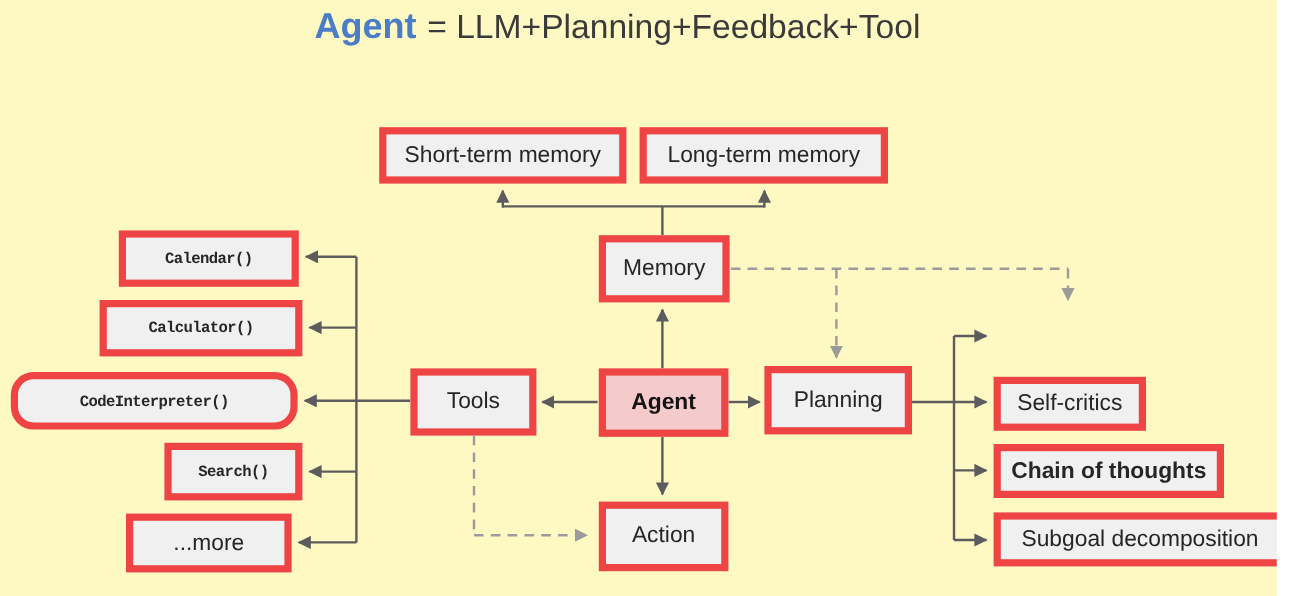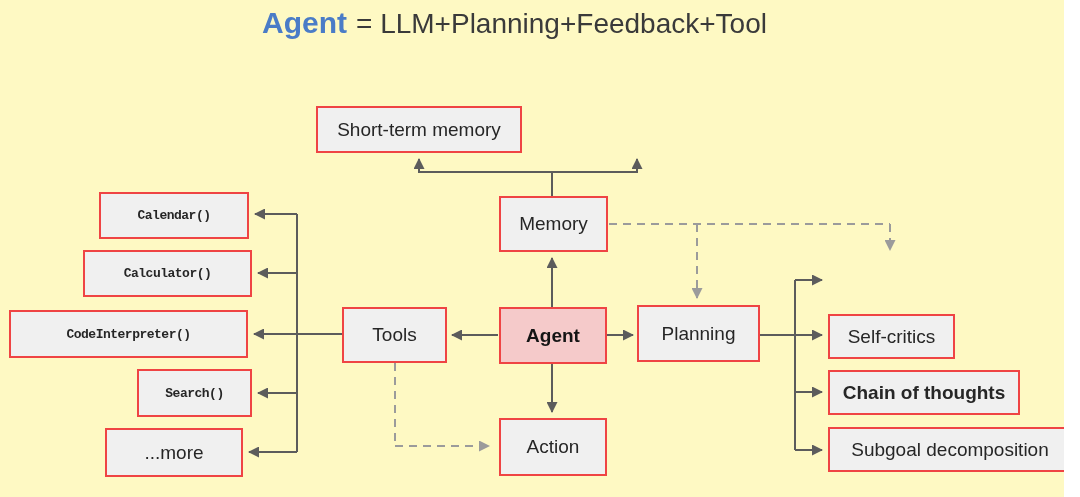--- a/index.html
+++ b/index.html
@@ -8,21 +8,21 @@
     font-family:"Liberation Sans",sans-serif;
   }
   .title{
     position:absolute;left:262px;top:6px;white-space:nowrap;
     font-size:28px;color:#3a3a3a;
   }
   .t-term{color:#4a7cc7;font-weight:bold;font-size:30px;}
   .t-eq{margin-left:9px;}
   .node{
     position:absolute;box-sizing:border-box;
-    background:#f0f0f0;border:2px solid #ef4444;
+    background:#f0f0f0;border:6px solid #ef4444;
     display:flex;align-items:center;justify-content:center;
     font-size:19px;color:#262626;text-align:right;white-space:nowrap;
   }
   .node.code{
     font-family:"Liberation Mono","DejaVu Sans Mono",monospace;
     font-weight:700;font-size:13px;letter-spacing:-0.5px;
   }
   .node.agent{background:#f5caca;font-weight:700;color:#141414;}
   .connectors{position:absolute;left:0;top:0;pointer-events:none;}
 </style>
@@ -71,29 +71,30 @@
     <path d="M795,450 L822,450" stroke="#5c5c5c" stroke-width="2" fill="none" marker-end="url(#ah)"></path>
 
     <path d="M609,224 L890,224" stroke="#9b9b9b" stroke-width="2" fill="none" stroke-dasharray="8 6"></path>
     <path d="M697,224 L697,298" stroke="#9b9b9b" stroke-width="2" fill="none" stroke-dasharray="8 6" marker-end="url(#ahg)"></path>
     <path d="M890,224 L890,250" stroke="#9b9b9b" stroke-width="2" fill="none" stroke-dasharray="8 6" marker-end="url(#ahg)"></path>
     <path d="M395,363 L395,446" stroke="#9b9b9b" stroke-width="2" fill="none" stroke-dasharray="8 6"></path>
     <path d="M395,446 L489,446" stroke="#9b9b9b" stroke-width="2" fill="none" stroke-dasharray="8 6" marker-end="url(#ahg)"></path>
   </svg>
 
   <div class="node" style="left:316px;top:106px;width:206px;height:47px;">Short-term memory</div>
+  <div class="node" style="left:533px;top:106px;width:207px;height:47px;">Long-term memory</div>
 
   <div class="node" style="left:499px;top:196px;width:109px;height:56px;">Memory</div>
   <div class="node agent" style="left:499px;top:307px;width:108px;height:57px;">Agent</div>
   <div class="node" style="left:342px;top:307px;width:105px;height:56px;">Tools</div>
 
   <div class="node" style="left:499px;top:418px;width:108px;height:58px;">Action</div>
   <div class="node code" style="left:99px;top:192px;width:150px;height:47px;">Calendar()</div>
   <div class="node code" style="left:83px;top:250px;width:169px;height:47px;">Calculator()</div>
-  <div class="node code" style="left:9px;top:310px;width:239px;height:48px;">CodeInterpreter()</div>
+  <div class="node code" style="left:9px;top:310px;width:239px;height:48px;border-radius:19px;">CodeInterpreter()</div>
   <div class="node code" style="left:137px;top:369px;width:115px;height:48px;">Search()</div>
   <div class="node" style="left:105px;top:428px;width:138px;height:49px;">...more</div>
 
   <div class="node" style="left:637px;top:305px;width:123px;height:57px;">Planning</div>
   <div class="node" style="left:828px;top:314px;width:127px;height:45px;">Self-critics</div>
   <div class="node" style="left:828px;top:370px;width:192px;height:45px;font-weight:bold;">Chain of thoughts</div>
   <div class="node" style="left:828px;top:427px;width:244px;height:45px;">Subgoal decomposition</div>
 
 </div>
 

